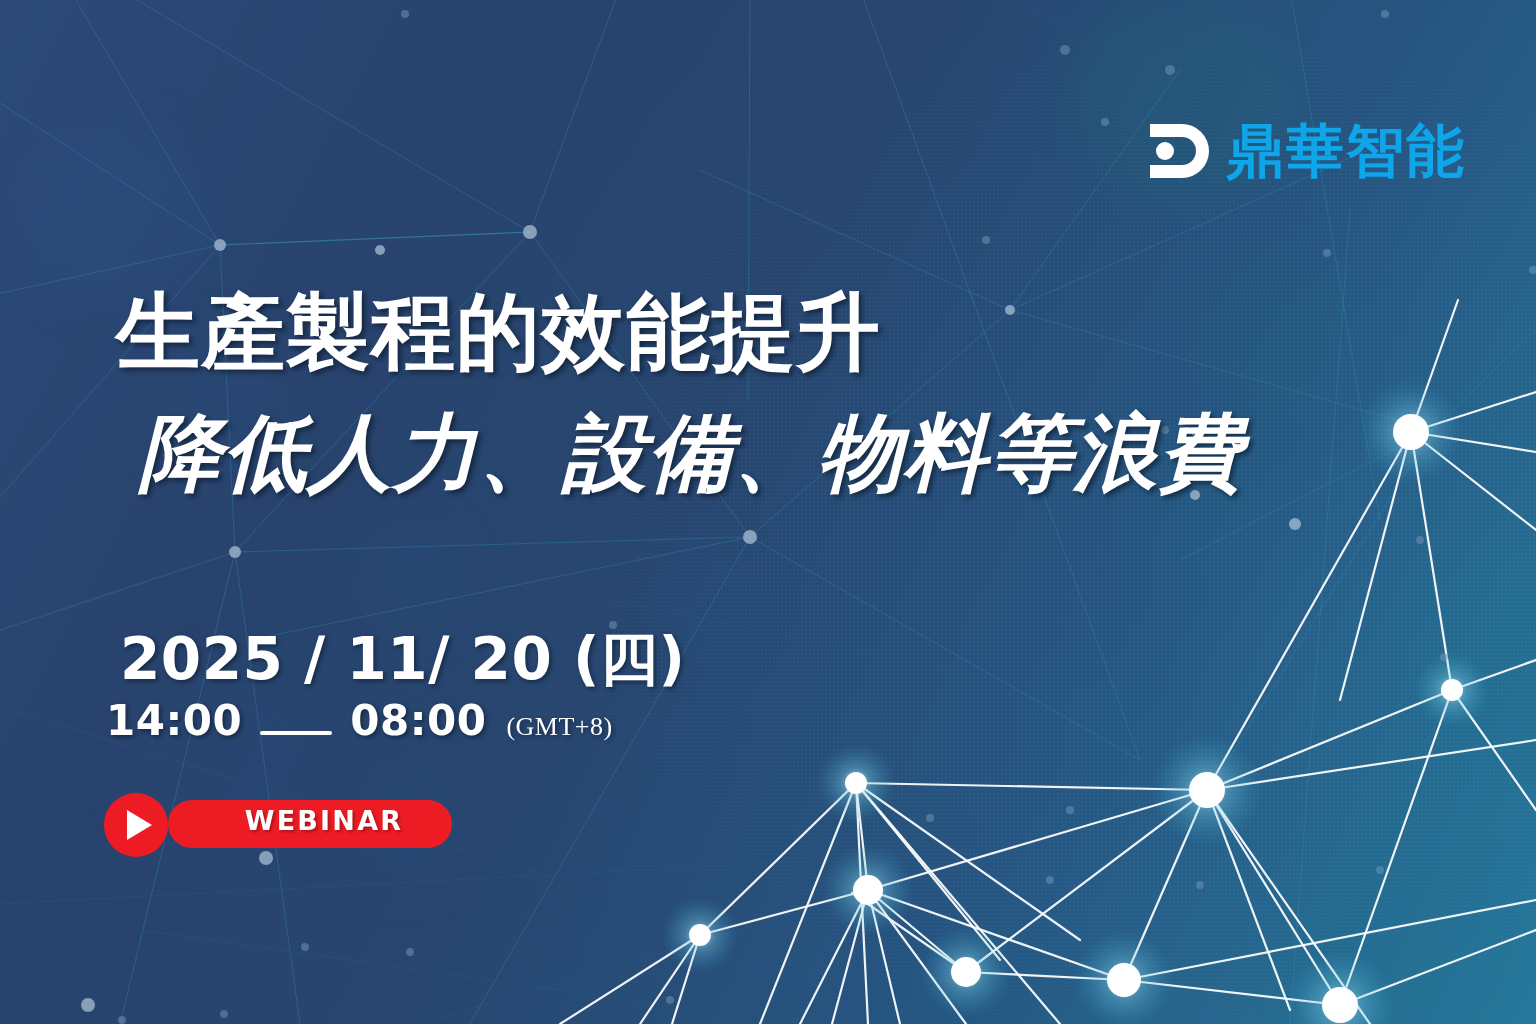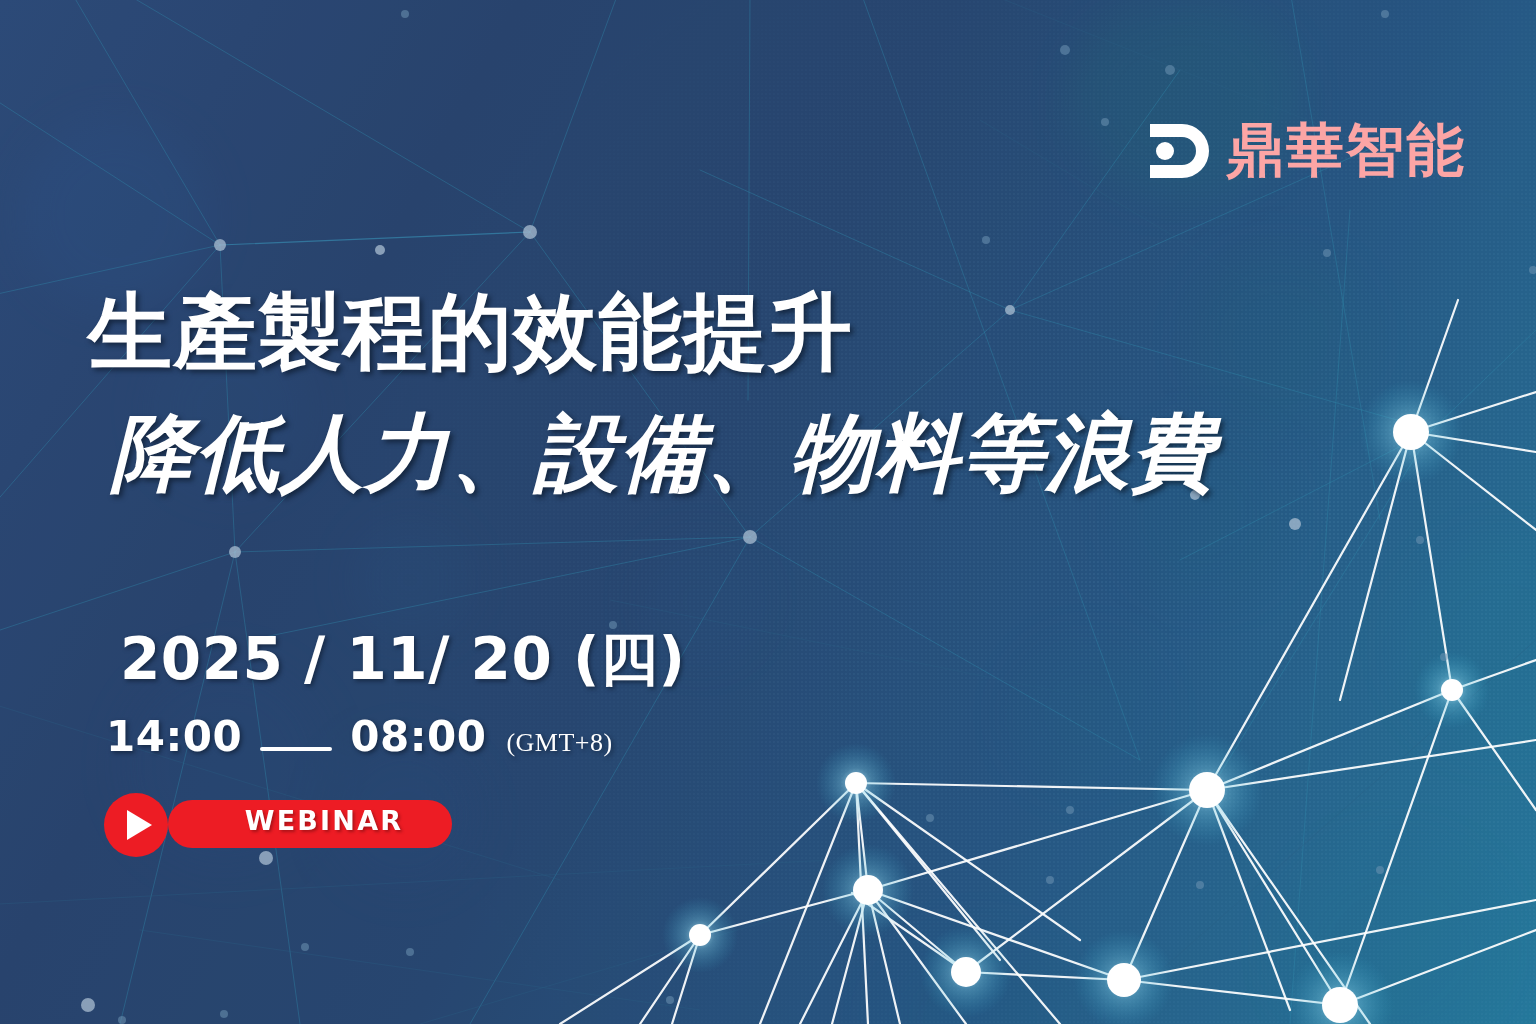--- a/index.html
+++ b/index.html
@@ -64,32 +64,32 @@
   
   #content { position: absolute; inset: 0; z-index: 10; }
 
   #logo {
     position: absolute;
     left: 1148px; top: 122px;
     display: flex; align-items: center; gap: 16px;
   }
   #logo-mark { width: 62px; height: 58px; display: block; }
   #logo-text {
-    color: #fca5a5;
+    color: #0ea5e9;
     font-size: 58px;
     font-weight: 700;
     letter-spacing: 2px;
     line-height: 1;
     white-space: nowrap;
-    font-family: Liberation Serif, serif;
+    font-family: Liberation Sans, sans-serif;
   }
 
   #headline {
     position: absolute;
-    left: 88px; top: 272px;
+    left: 116px; top: 272px;
     color: #ffffff;
     font-weight: 700;
     font-size: 84px;
     line-height: 1.44;
     letter-spacing: 1px;
     text-shadow: 3px 3px 5px rgba(5,14,28,.55);
     font-family: "DejaVu Sans", "Liberation Sans", sans-serif;
     white-space: nowrap;
   }
   #headline .ln { display: block; }
@@ -102,21 +102,21 @@
     font-size: 58px;
     font-weight: 700;
     letter-spacing: 0.5px;
     text-shadow: 2px 2px 4px rgba(5,14,28,.5);
     white-space: nowrap;
     font-family: "DejaVu Sans", "Liberation Sans", sans-serif;
   }
 
   #time-line {
     position: absolute;
-    left: 106px; top: 712px;
+    left: 106px; top: 696px;
     display: flex; align-items: baseline; gap: 0;
     color: #ffffff;
     white-space: nowrap;
     text-shadow: 2px 2px 4px rgba(5,14,28,.5);
     font-family: "DejaVu Sans", "Liberation Sans", sans-serif;
   }
   #time-start, #time-end { font-size: 42px; font-weight: 700; letter-spacing: .5px; }
   #time-dash {
     display: inline-block;
     width: 72px; height: 4px;

